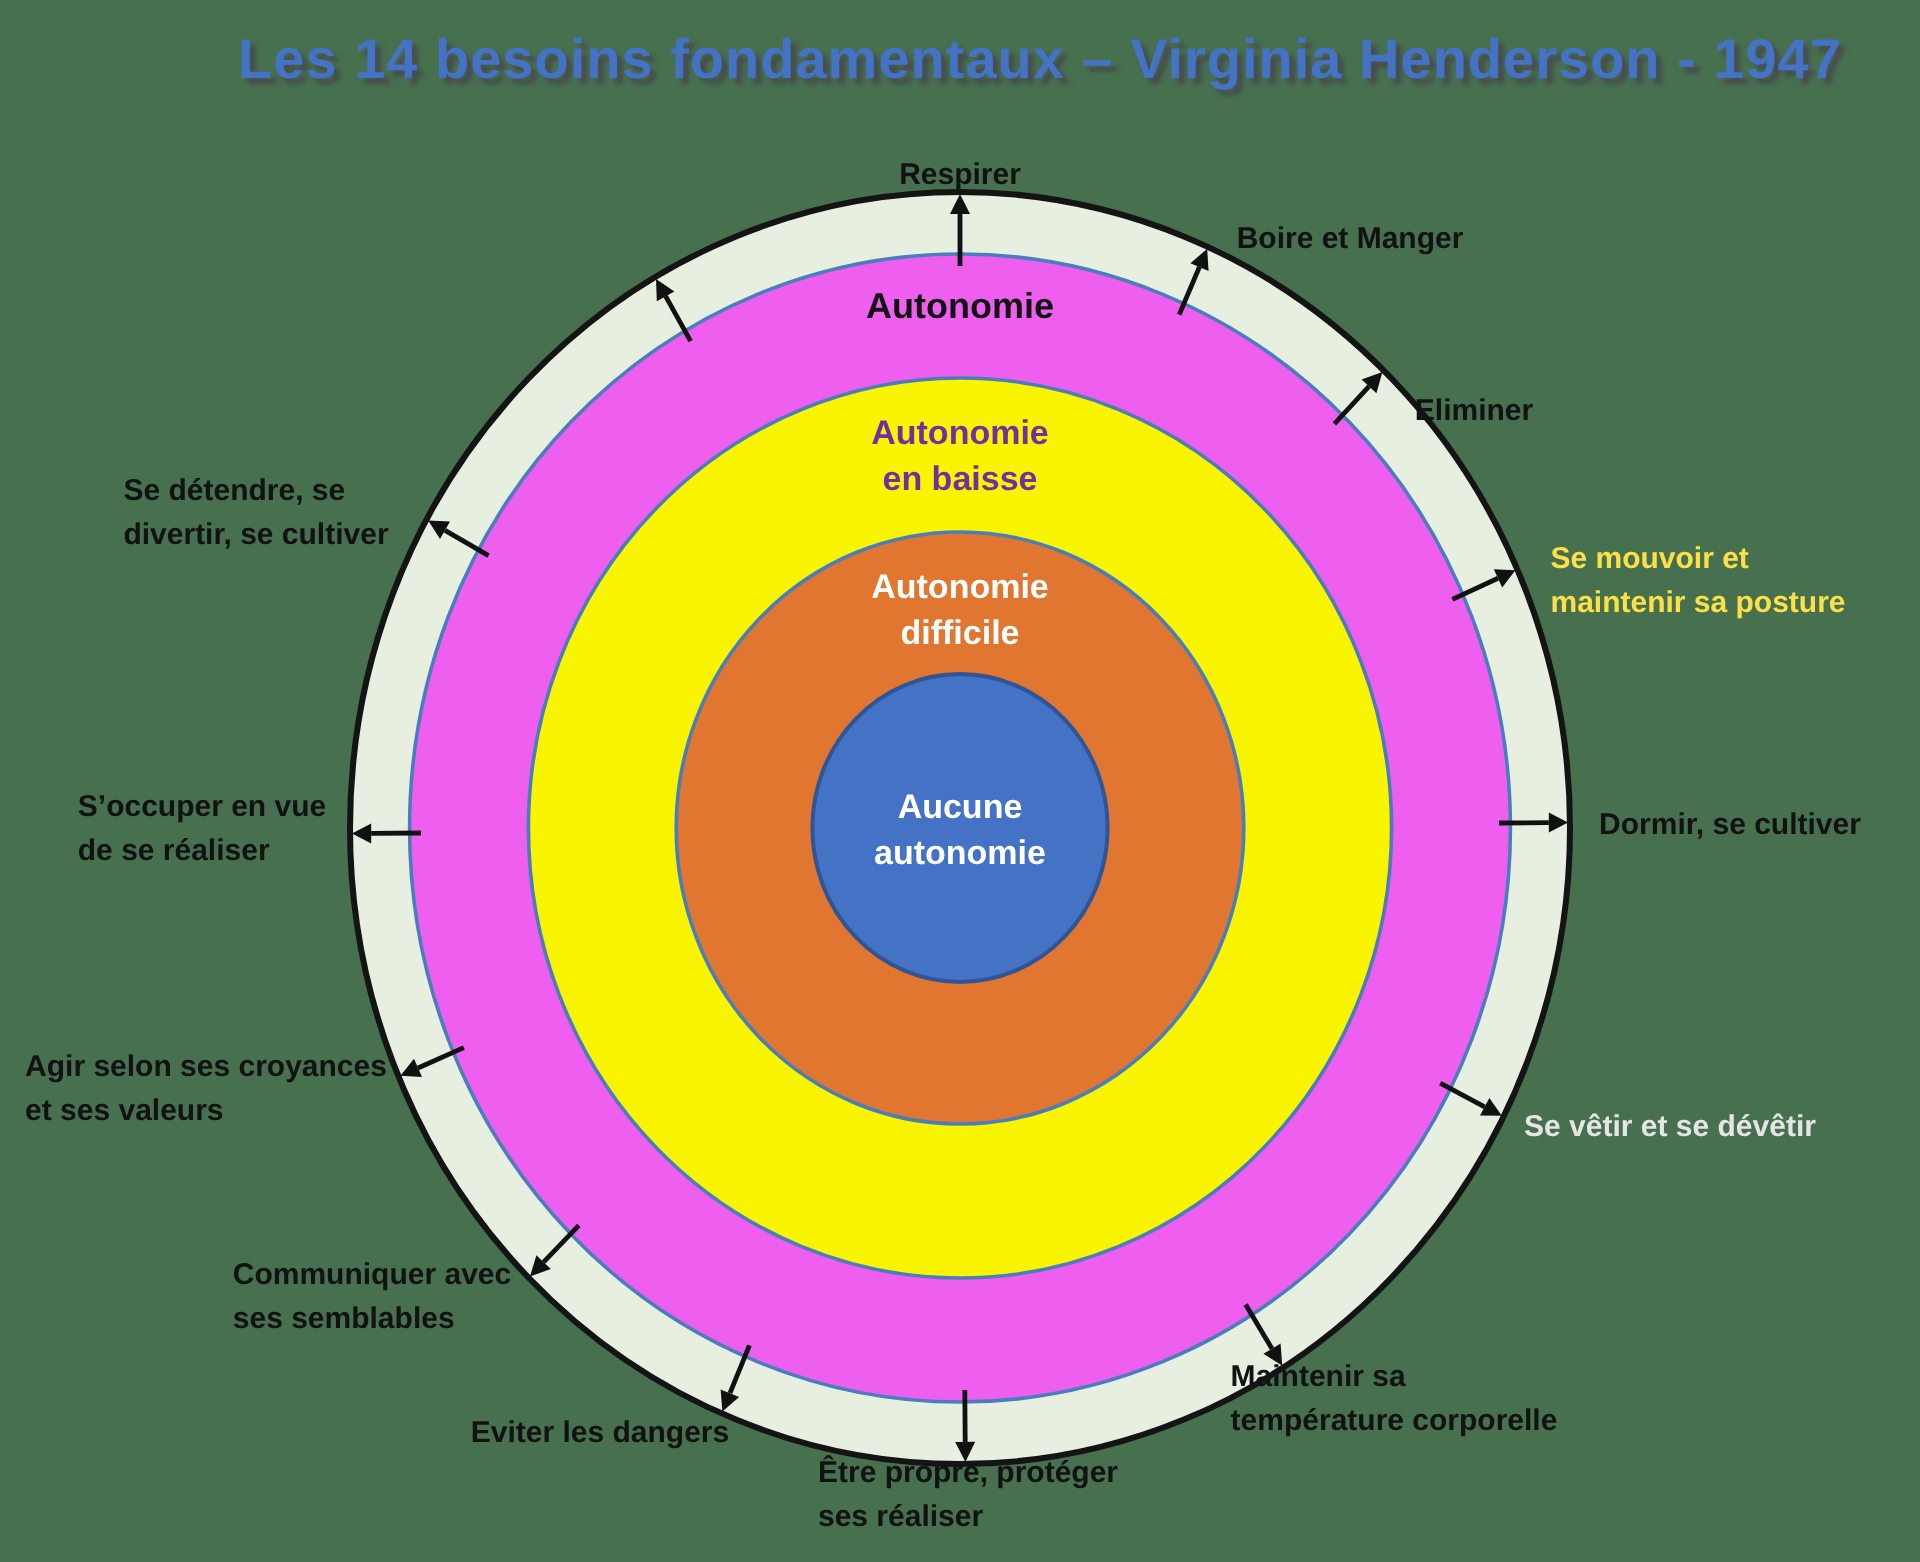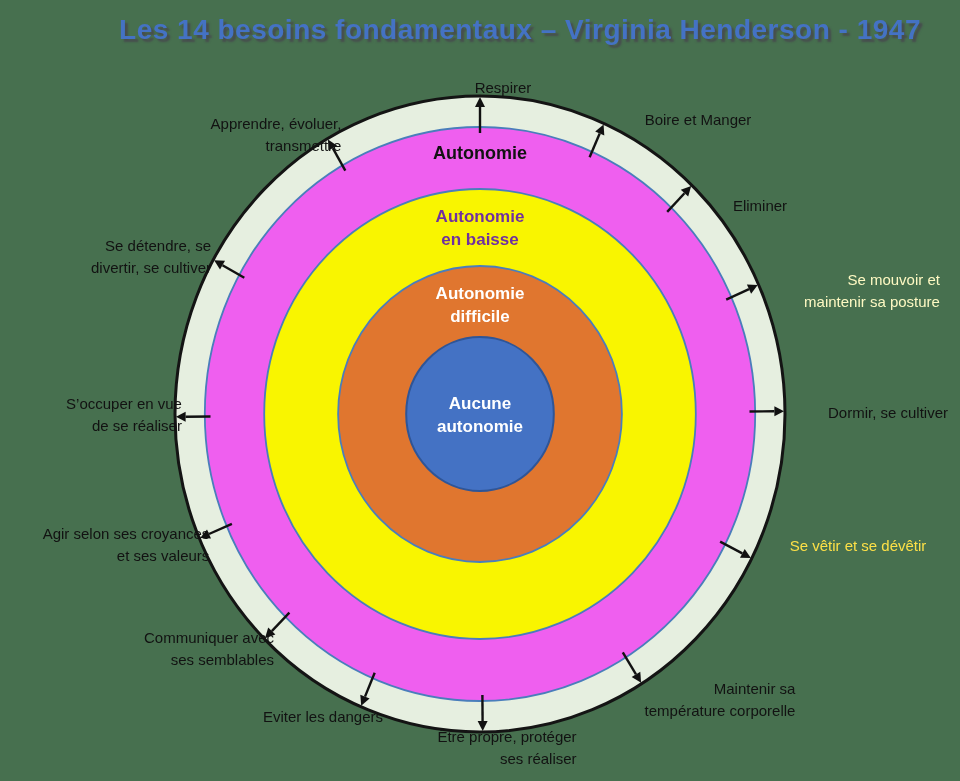--- a/index.html
+++ b/index.html
@@ -14,26 +14,25 @@
     position:absolute;top:14px;left:0;width:100%;
     text-align:center;
     font-size:28px;font-weight:bold;
     letter-spacing:0.5px;
     text-shadow:3px 3px 2px rgba(70,72,78,0.85);
     white-space:nowrap;
   }
   .need-label{
     position:absolute;
     transform:translate(-50%,-50%);
-    text-align:right;
-    font-weight:normal;
+    text-align:left;
+    font-weight:bold;
     font-size:15px;line-height:22px;
     color:#121212;
     white-space:nowrap;
-    margin-left:23px;
   }
   .ring-label{
     position:absolute;
     transform:translate(-50%,-50%);
     text-align:center;
     font-weight:bold;
     white-space:nowrap;
   }
 </style>
 </head>
@@ -122,28 +121,28 @@
     </div>
     <div class="need-label" style="left: 480px; top: 88px; color: rgb(18, 18, 18);">
       <div>Respirer</div>
     </div>
     <div class="need-label" style="left: 675px; top: 120px; color: rgb(18, 18, 18);">
       <div>Boire et Manger</div>
     </div>
     <div class="need-label" style="left: 737px; top: 206px; color: rgb(18, 18, 18);">
       <div>Eliminer</div>
     </div>
-    <div class="need-label" style="left: 849px; top: 291px; color: #fef9c3;">
+    <div class="need-label" style="left: 849px; top: 291px; color: #fde047;">
       <div>Se mouvoir et</div>
       <div>maintenir sa posture</div>
     </div>
     <div class="need-label" style="left: 865px; top: 413px; color: rgb(18, 18, 18);">
       <div>Dormir, se cultiver</div>
     </div>
-    <div class="need-label" style="left: 835px; top: 546px; color: #fde047;">
+    <div class="need-label" style="left: 835px; top: 564px; color: #e5e5e5;">
       <div>Se vêtir et se dévêtir</div>
     </div>
     <div class="need-label" style="left: 697px; top: 700px; color: rgb(18, 18, 18);">
       <div>Maintenir sa</div>
       <div>température corporelle</div>
     </div>
     <div class="need-label" style="left: 484px; top: 748px; color: rgb(18, 18, 18);">
       <div>Être propre, protéger</div>
       <div>ses réaliser</div>
     </div>
@@ -159,17 +158,13 @@
       <div>et ses valeurs</div>
     </div>
     <div class="need-label" style="left: 101px; top: 415px; color: rgb(18, 18, 18);">
       <div>S’occuper en vue</div>
       <div>de se réaliser</div>
     </div>
     <div class="need-label" style="left: 128px; top: 257px; color: rgb(18, 18, 18);">
       <div>Se détendre, se</div>
       <div>divertir, se cultiver</div>
     </div>
-    <div class="need-label" style="left: 253px; top: 135px; color: rgb(18, 18, 18);">
-      <div>Apprendre, évoluer,</div>
-      <div>transmettre</div>
-    </div>
   </div>
 
 </body></html>

